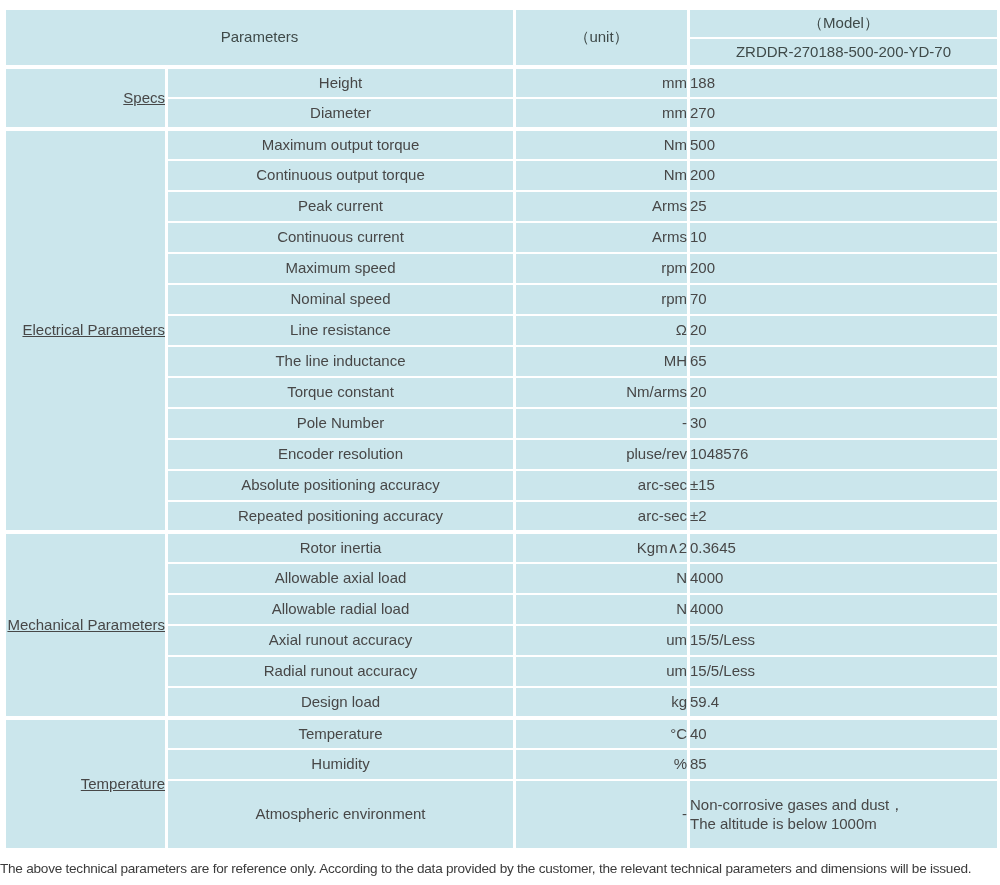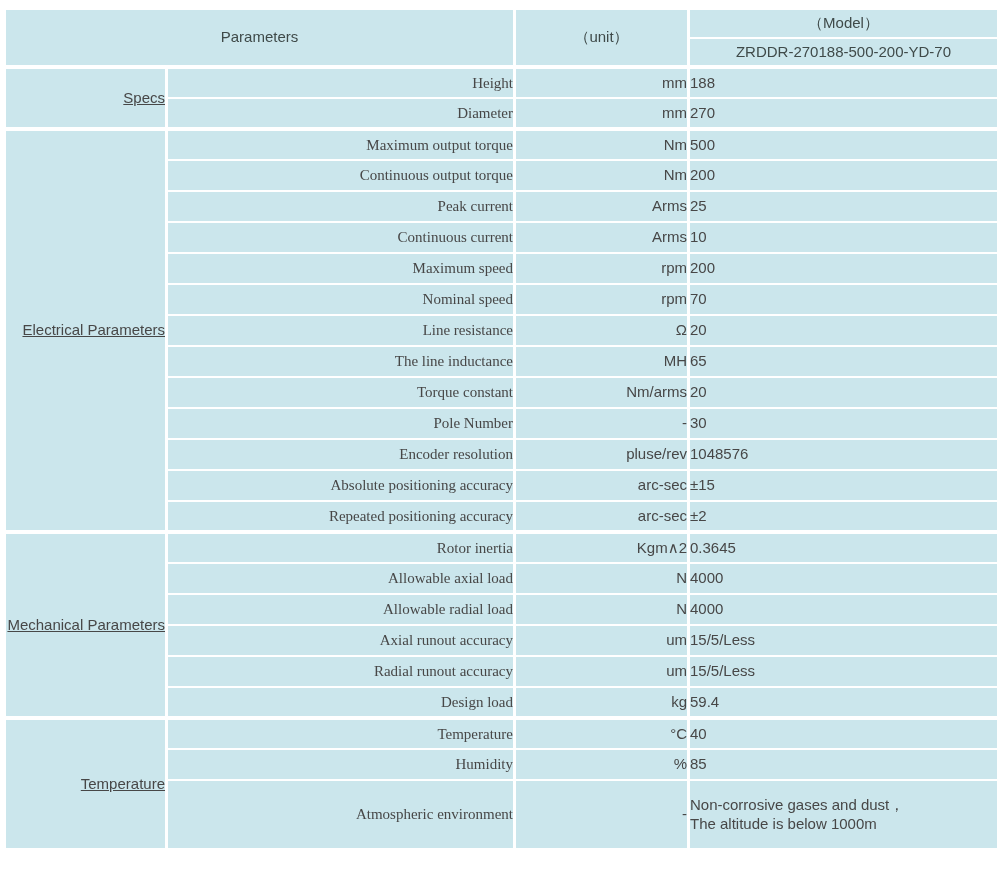--- a/index.html
+++ b/index.html
@@ -46,23 +46,22 @@
   tbody tr { height: 31px; }
   tbody tr.tall { height: 69px; }
   tr.section-start td { border-top-width: 4px; }
   td.group {
     text-align: right;
     padding: 0 14px;
     line-height: 1.3;
     text-decoration: underline;
   }
   td.pname {
-    text-align: right;
+    text-align: center;
     padding-left: 25px;
-    font-family: Liberation Serif, serif;
   }
   td.unit { text-align: right; }
   td.value {
     white-space: pre-line;
     line-height: 1.35;
   }
   .footnote {
     width: 1000px;
     margin-top: 11px;
     font-size: 13.6px;
@@ -225,14 +224,15 @@
       </tr>
       <tr class="tall">
         <td class="pname">Atmospheric environment</td>
         <td class="unit">-</td>
         <td class="value">Non-corrosive gases and dust，
 The altitude is below 1000m</td>
       </tr>
     </tbody>
   </table>
 
+  <div class="footnote">The above technical parameters are for reference only. According to the data provided by the customer, the relevant technical parameters and dimensions will be issued.</div>
 
 </div>
 
 </body></html>

